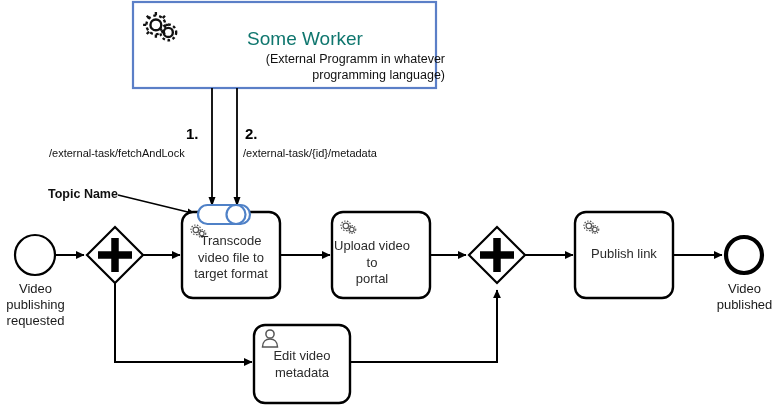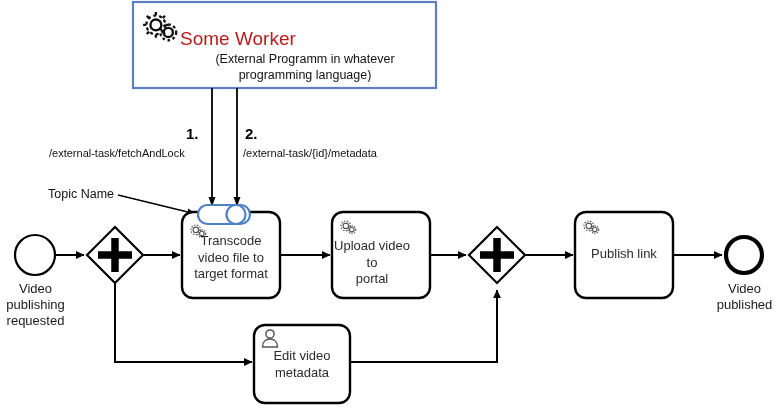--- a/index.html
+++ b/index.html
@@ -36,28 +36,28 @@
   .event-label {
     position: absolute;
     text-align: center;
     color: #1a1a1a;
     font-size: 13px;
     line-height: 1.22;
     white-space: pre-line;
   }
   .worker-title {
     position: absolute;
-    text-align: left;
-    color: #b91c1c;
+    text-align: center;
+    color: #0f766e;
     font-size: 19px;
     white-space: pre;
   }
   .worker-sub {
     position: absolute;
-    text-align: center;
+    text-align: right;
     color: #111111;
     font-size: 12.5px;
     line-height: 1.25;
     white-space: pre-line;
   }
   .step-num {
     position: absolute;
     font-size: 15px;
     font-weight: bold;
     color: #000000;
@@ -67,20 +67,21 @@
     position: absolute;
     font-size: 11px;
     color: #111111;
     white-space: pre;
   }
   .topic-name {
     position: absolute;
     font-size: 12.5px;
     color: #111111;
     white-space: pre;
+    font-weight: bold;
   }
 </style>
 </head>
 <body>
 
 <div id="canvas">
 
   <svg id="diagram-svg" viewBox="0 0 783 411">
     <defs>
       <marker id="arrow" markerWidth="9" markerHeight="9" refX="8" refY="4.5" orient="auto" markerUnits="userSpaceOnUse">

